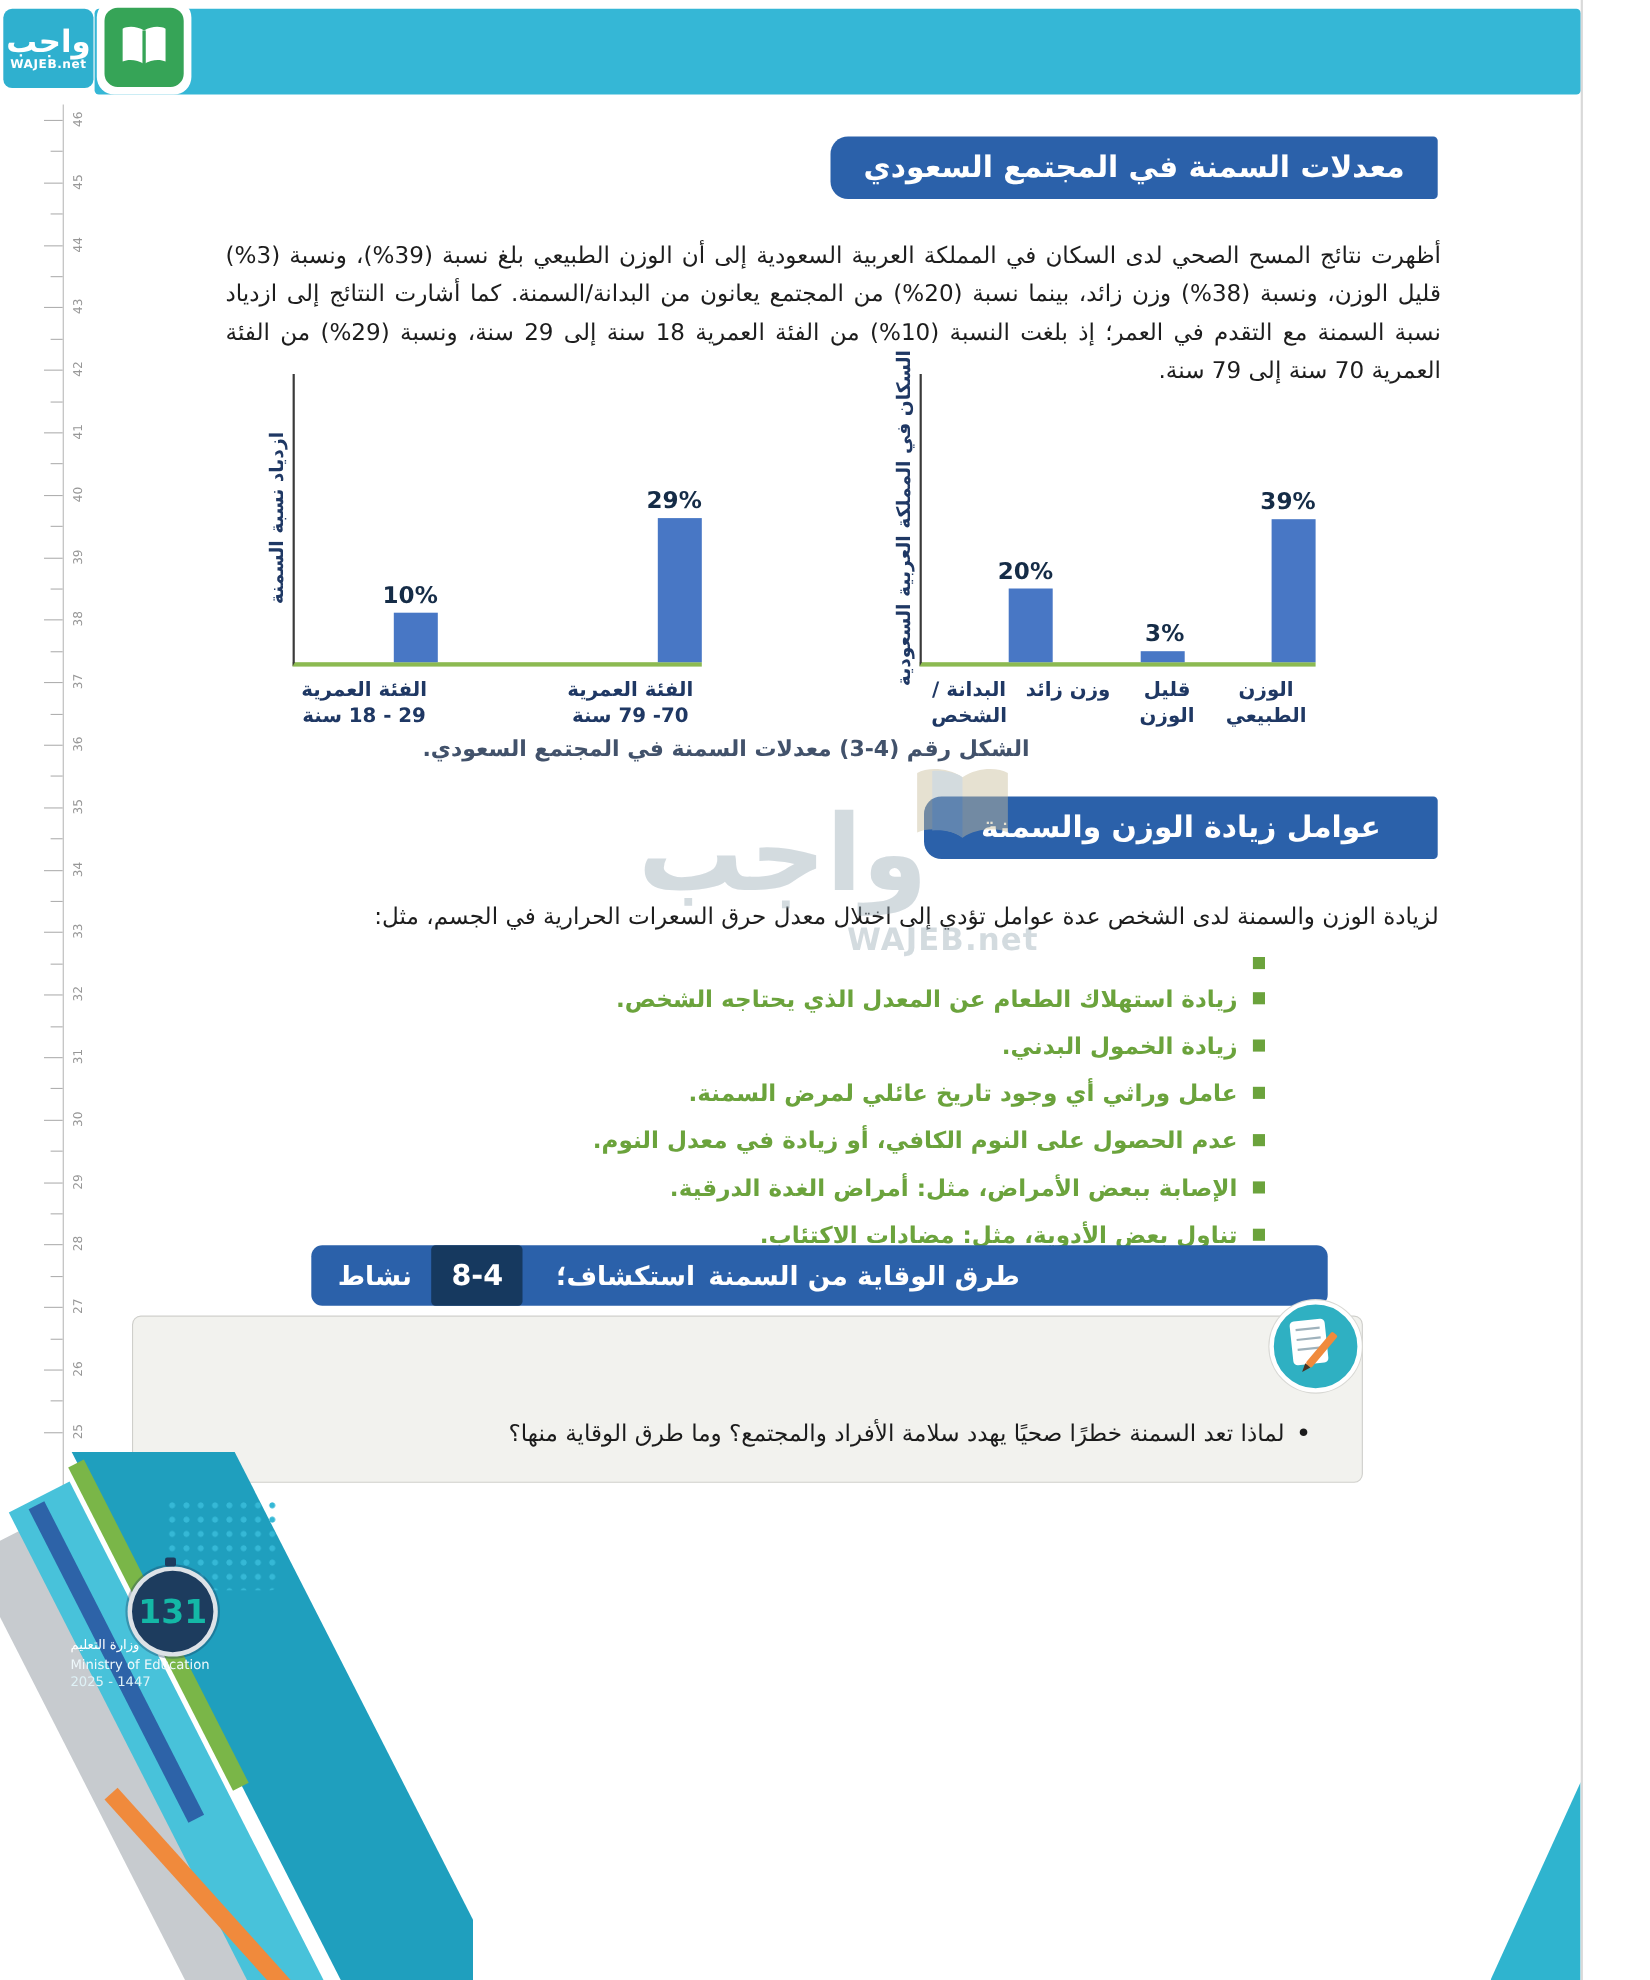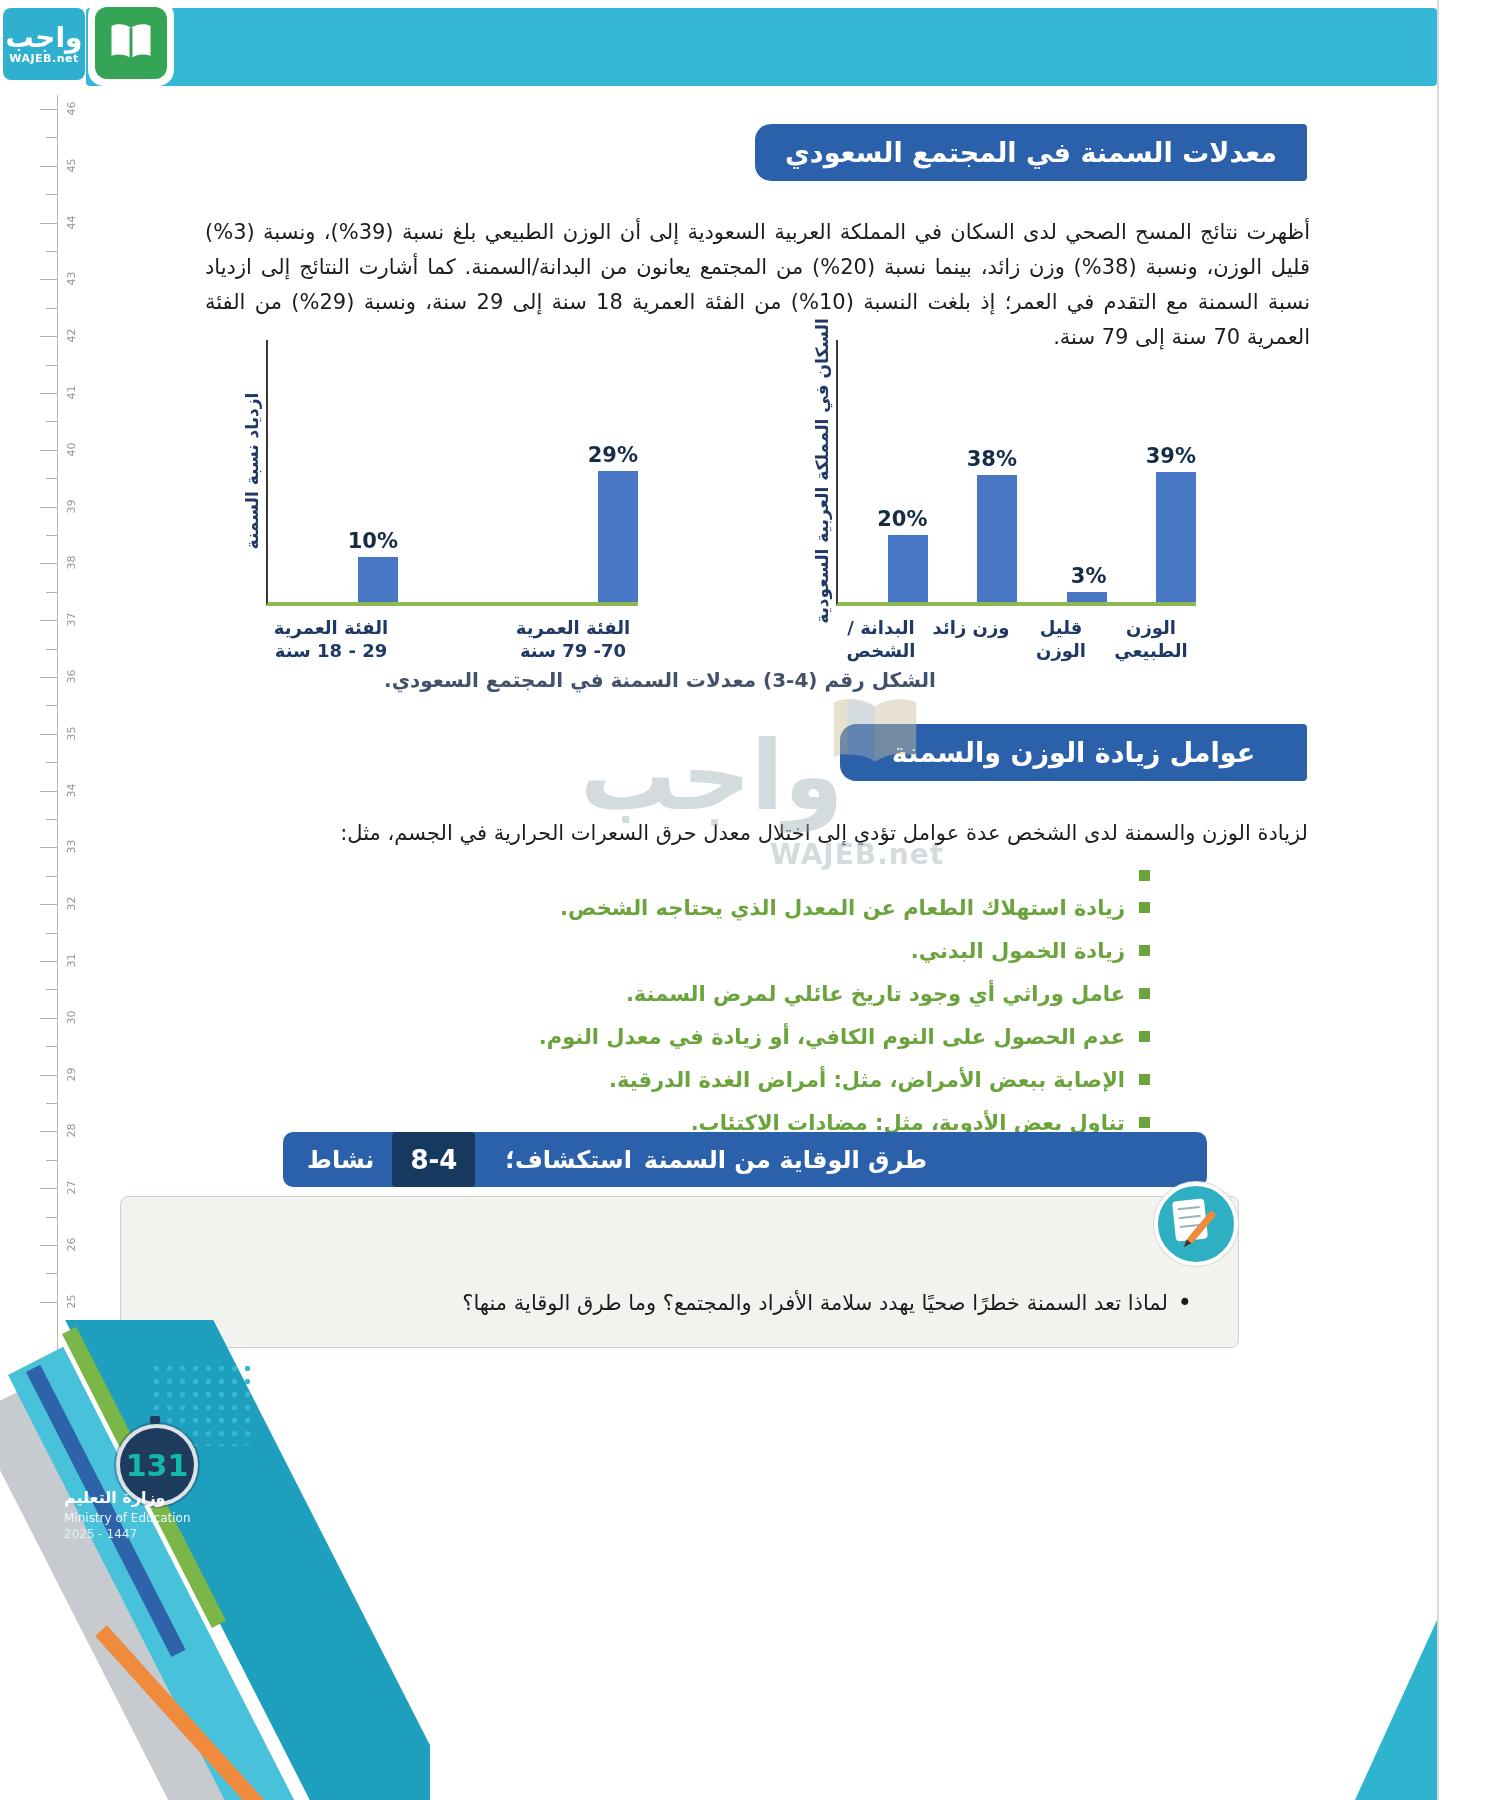--- a/index.html
+++ b/index.html
@@ -102,21 +102,21 @@
   .s-green{left:62px;top:14px;width:16px;height:330px;background:#7ab648;transform:rotate(-27deg);}
   .s-blue{left:26px;top:52px;width:16px;height:320px;background:#2d63a8;transform:rotate(-27deg);}
   .s-orange{left:95px;top:316px;width:16px;height:280px;background:#f08a3c;transform:rotate(-42deg);}
   .dots{position:absolute;left:150px;top:42px;width:104px;height:84px;border-radius:10px;
         background-image:radial-gradient(#35b8d6 2.4px, transparent 3px);background-size:13px 13px;}
   .pageno{position:absolute;left:116px;top:104px;width:74px;height:74px;border-radius:50%;background:#1d3c5e;
           border:4px solid rgba(255,255,255,.85);box-shadow:0 0 0 2px rgba(29,60,94,.35);
           display:flex;align-items:center;justify-content:center;color:#14b8a6;font-size:30px;font-weight:bold;}
   .pageno:before{content:"";position:absolute;top:-12px;left:30px;width:10px;height:8px;background:#1d3c5e;border-radius:2px;}
   .ministry{position:absolute;left:64px;top:168px;color:#fff;direction:ltr;}
-  .ministry .m-ar{font-size:16px;font-weight:bold;direction:rtl;text-align:left;}
+  .ministry .m-ar{font-size:12px;font-weight:normal;direction:rtl;text-align:left;}
   .ministry .m-en{font-size:12px;color:#eef8fb;margin-top:4px;}
   .ministry .m-yr{font-size:12px;color:#dff2f7;margin-top:2px;}
   .wedge{position:absolute;right:63px;bottom:0;width:82px;height:180px;background:#2fb4cf;
          clip-path:polygon(100% 0,100% 100%,0 100%);z-index:9;}
 </style>
 </head>
 <body>
 
 <div class="page">
 
@@ -214,24 +214,20 @@
       <div class="bars">
           <div class="bcol">
             <div class="pct">39%</div>
             <div class="bar" style="height: 130px; background: rgb(72, 119, 197);"></div>
           </div>
           <div class="bcol">
             <div class="pct">3%</div>
             <div class="bar" style="height: 10px; background: rgb(72, 119, 197);"></div>
           </div>
           <div class="bcol">
-            <div class="pct">38%</div>
-            <div class="bar" style="height: 127px; background: rgb(72, 119, 197);"></div>
-          </div>
-          <div class="bcol">
             <div class="pct">20%</div>
             <div class="bar" style="height: 67px; background: rgb(72, 119, 197);"></div>
           </div>
         </div>
     </div>
     <div class="cats">
         <div class="cat">الوزن الطبيعي</div>
         <div class="cat">قليل الوزن</div>
         <div class="cat">وزن زائد</div>
         <div class="cat">البدانة / الشخص</div>

